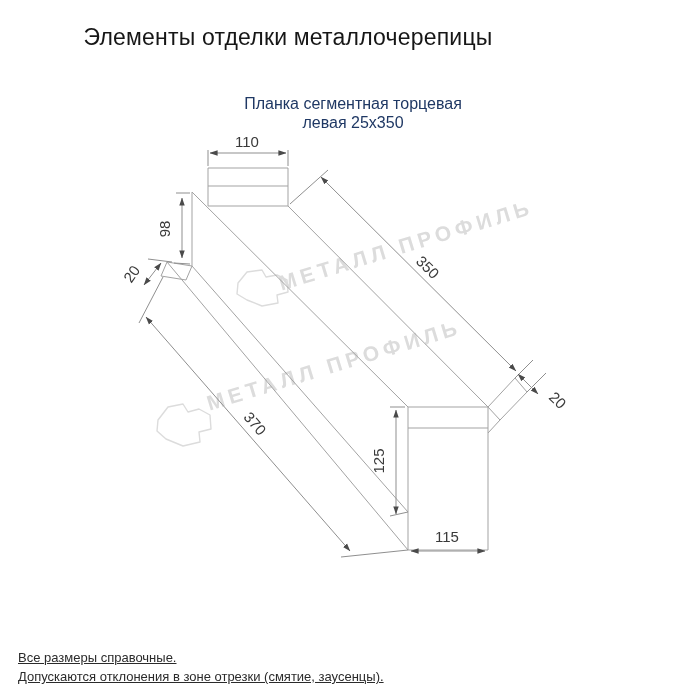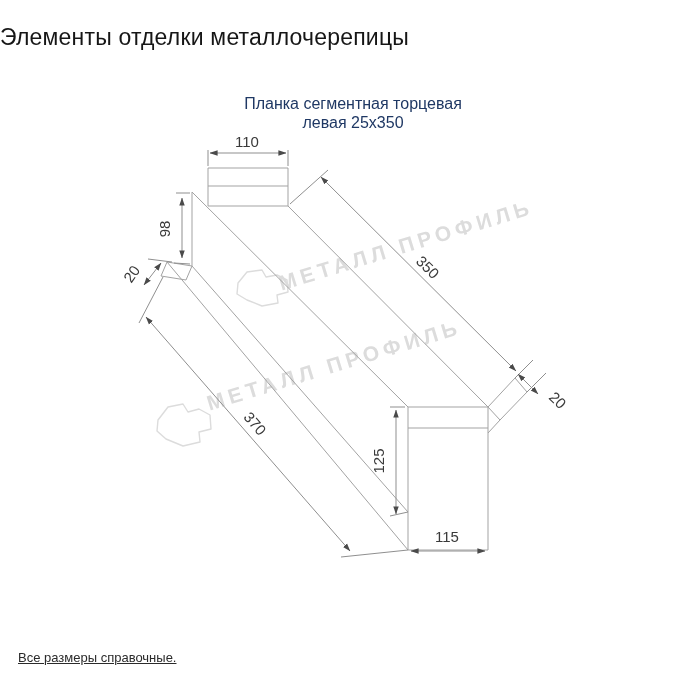--- a/index.html
+++ b/index.html
@@ -1,21 +1,21 @@
 <!DOCTYPE html>
 <html><head>
 <meta charset="utf-8">
 <style>
   html,body{margin:0;padding:0;}
   body{
     width:700px;height:700px;position:relative;background:#ffffff;overflow:hidden;
     font-family:"Liberation Sans", sans-serif;
   }
   .page-title{
-    position:absolute;left:0;top:24px;width:576px;text-align:left;
+    position:absolute;left:0;top:24px;width:576px;text-align:center;
     font-size:23px;color:#161616;letter-spacing:.2px;
   }
   .subtitle{
     position:absolute;left:0;top:94px;width:706px;text-align:center;
     font-size:16px;line-height:19px;color:#1f3864;
   }
   .footer{
     position:absolute;left:18px;top:648px;width:660px;
     font-size:13px;line-height:19px;color:#2b2b2b;text-decoration:underline;
   }
@@ -103,13 +103,14 @@
 
 <div class="page-title">Элементы отделки металлочерепицы</div>
 
 <div class="subtitle">
   <div>Планка сегментная торцевая</div>
   <div>левая 25х350</div>
 </div>
 
 <div class="footer">
   <div>Все размеры справочные.</div>
+  <div>Допускаются отклонения в зоне отрезки (смятие, заусенцы).</div>
 </div>
 
 </body></html>

